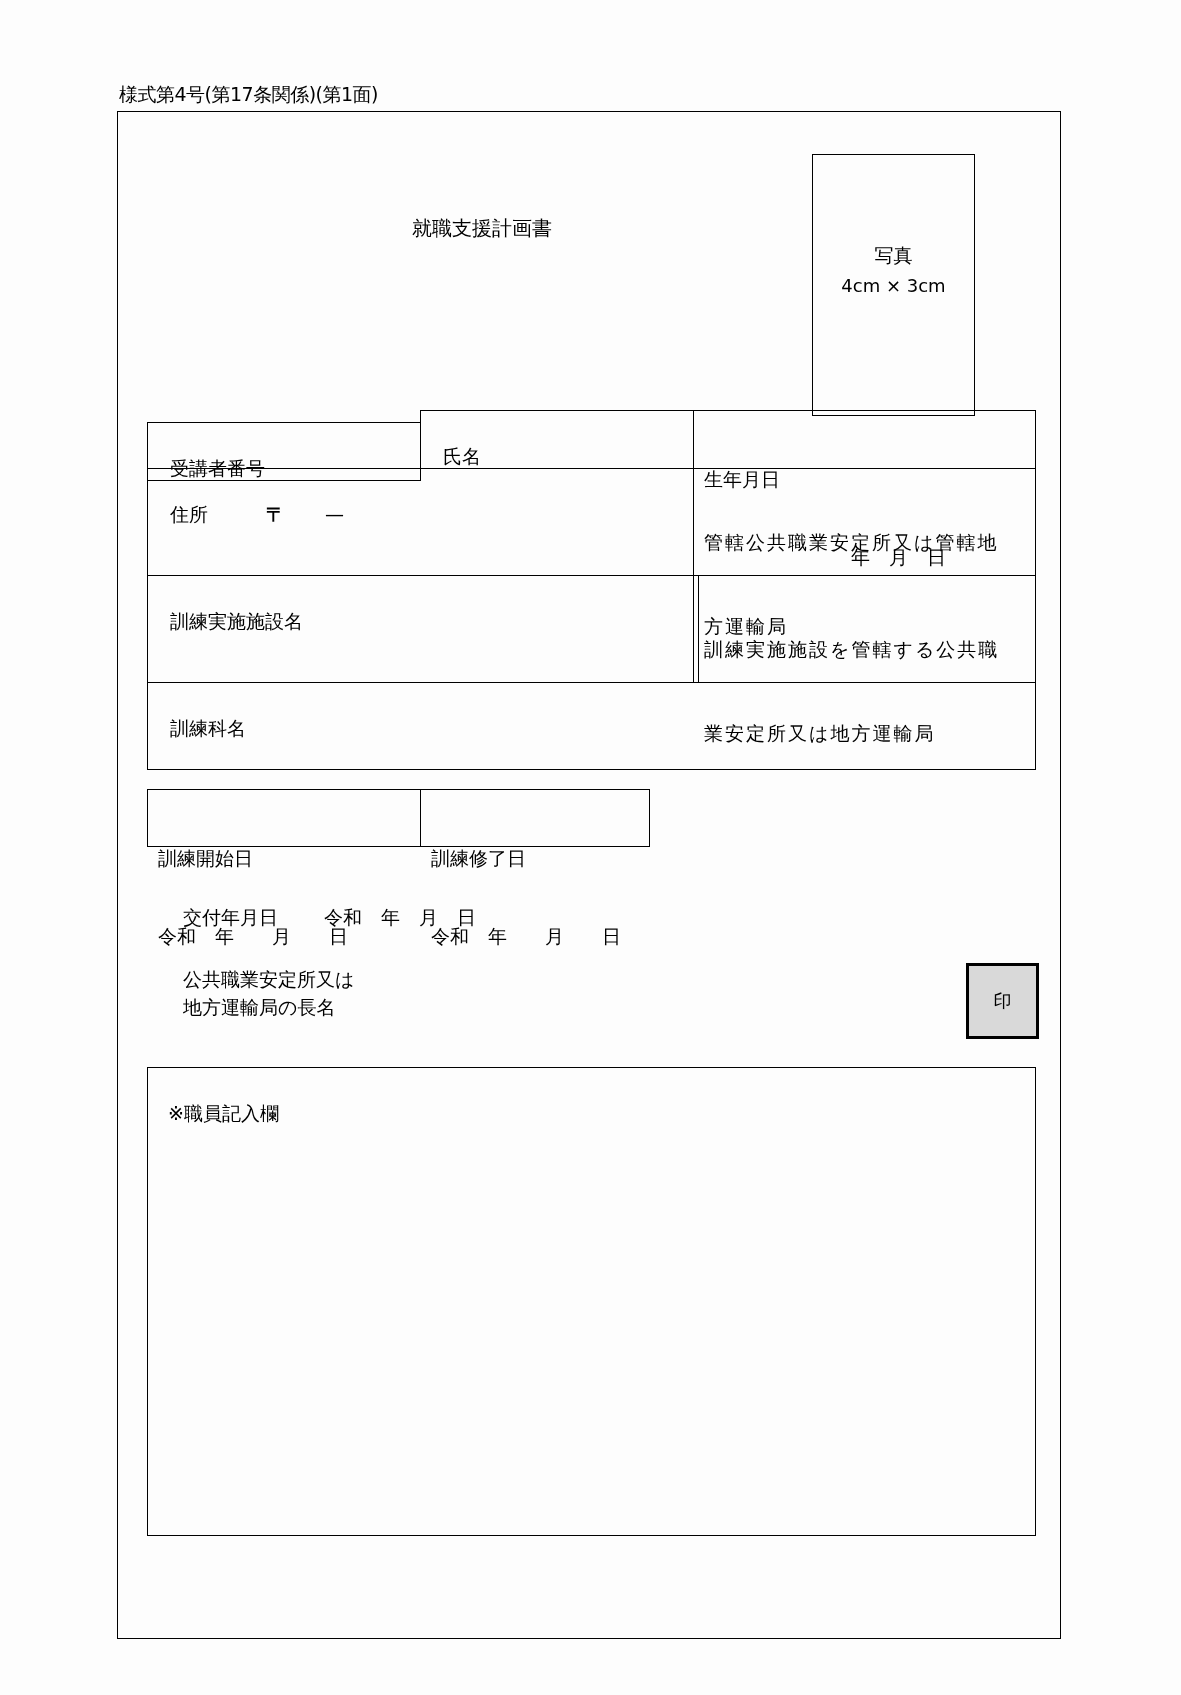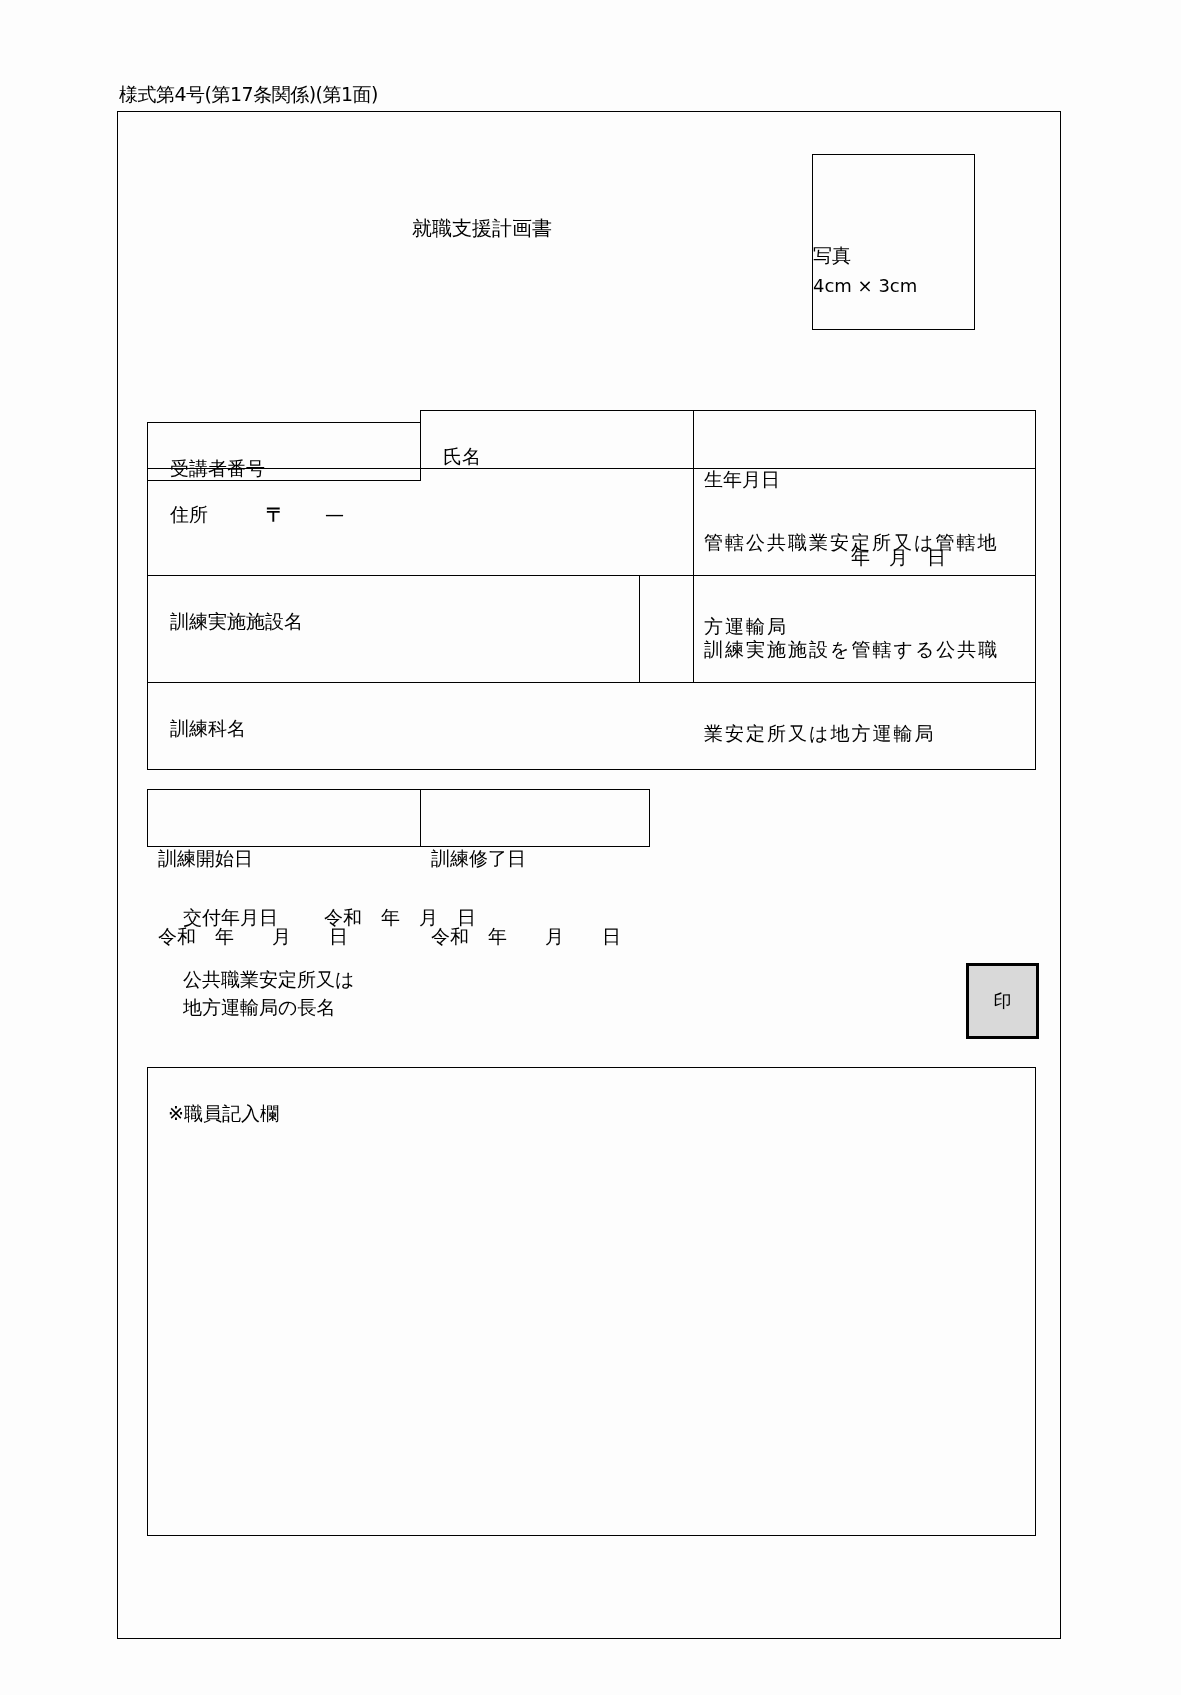--- a/index.html
+++ b/index.html
@@ -6,21 +6,21 @@
   body {
     width: 1181px; height: 1695px; position: relative;
     background: #fdfdfd; color: #000;
     font-family: "DejaVu Sans", "Liberation Sans", sans-serif;
     font-size: 19px; overflow: hidden;
   }
   .abs { position: absolute; }
   .form-id { left: 119px; top: 82px; font-size: 19px; letter-spacing: -0.5px; white-space: nowrap; }
   .outer { left: 117px; top: 111px; width: 944px; height: 1528px; border: 1px solid #000; box-sizing: border-box; }
   .title { left: 370px; top: 215px; font-size: 20px; white-space: nowrap; margin-left: 42px; }
-  .photo { left: 812px; top: 154px; width: 163px; height: 176px; border: 1.5px solid #000; box-sizing: border-box; }
+  .photo { left: 812px; top: 154px; width: 163px; height: 262px; border: 1.5px solid #000; box-sizing: border-box; text-align: center; }
   .photo .l1 { margin-top: 88px; font-size: 19px; }
   .photo .l2 { margin-top: 6px; font-size: 18px; }
   .cell { position: absolute; border: 1px solid #000; box-sizing: border-box; padding: 3px 10px; line-height: 28px; white-space: pre; }
   .stamp { left: 966px; top: 963px; width: 73px; height: 76px; background: #d9d9d9; border: 3px solid #000; box-sizing: border-box; display:flex; align-items:center; justify-content:center; font-size: 18px; }
   .txt { white-space: pre; }
 </style>
 </head>
 <body>
 
 <div class="abs form-id">様式第4号(第17条関係)(第1面)</div>
@@ -46,21 +46,21 @@
 </div>
 
 <div class="cell" style="left:147px;top:468px;width:547px;height:108px;">
   <span>住所</span><span style="display:inline-block;width:58px;"></span><span style="font-weight:bold;">〒</span><span style="display:inline-block;width:40px;"></span><span>—</span>
 </div>
 <div class="cell" style="left:693px;top:468px;width:343px;height:108px;letter-spacing:2px;">
   <div>管轄公共職業安定所又は管轄地</div>
   <div>方運輸局</div>
 </div>
 
-<div class="cell" style="left:147px;top:575px;width:493px;height:108px;">
+<div class="cell" style="left:147px;top:575px;width:552px;height:108px;">
   <span>訓練実施施設名</span>
 </div>
 <div class="cell" style="left:693px;top:575px;width:343px;height:108px;letter-spacing:2px;">
   <div>訓練実施施設を管轄する公共職</div>
   <div>業安定所又は地方運輸局</div>
 </div>
 
 <div class="cell" style="left:147px;top:682px;width:889px;height:88px;">
   <span>訓練科名</span>
 </div>

